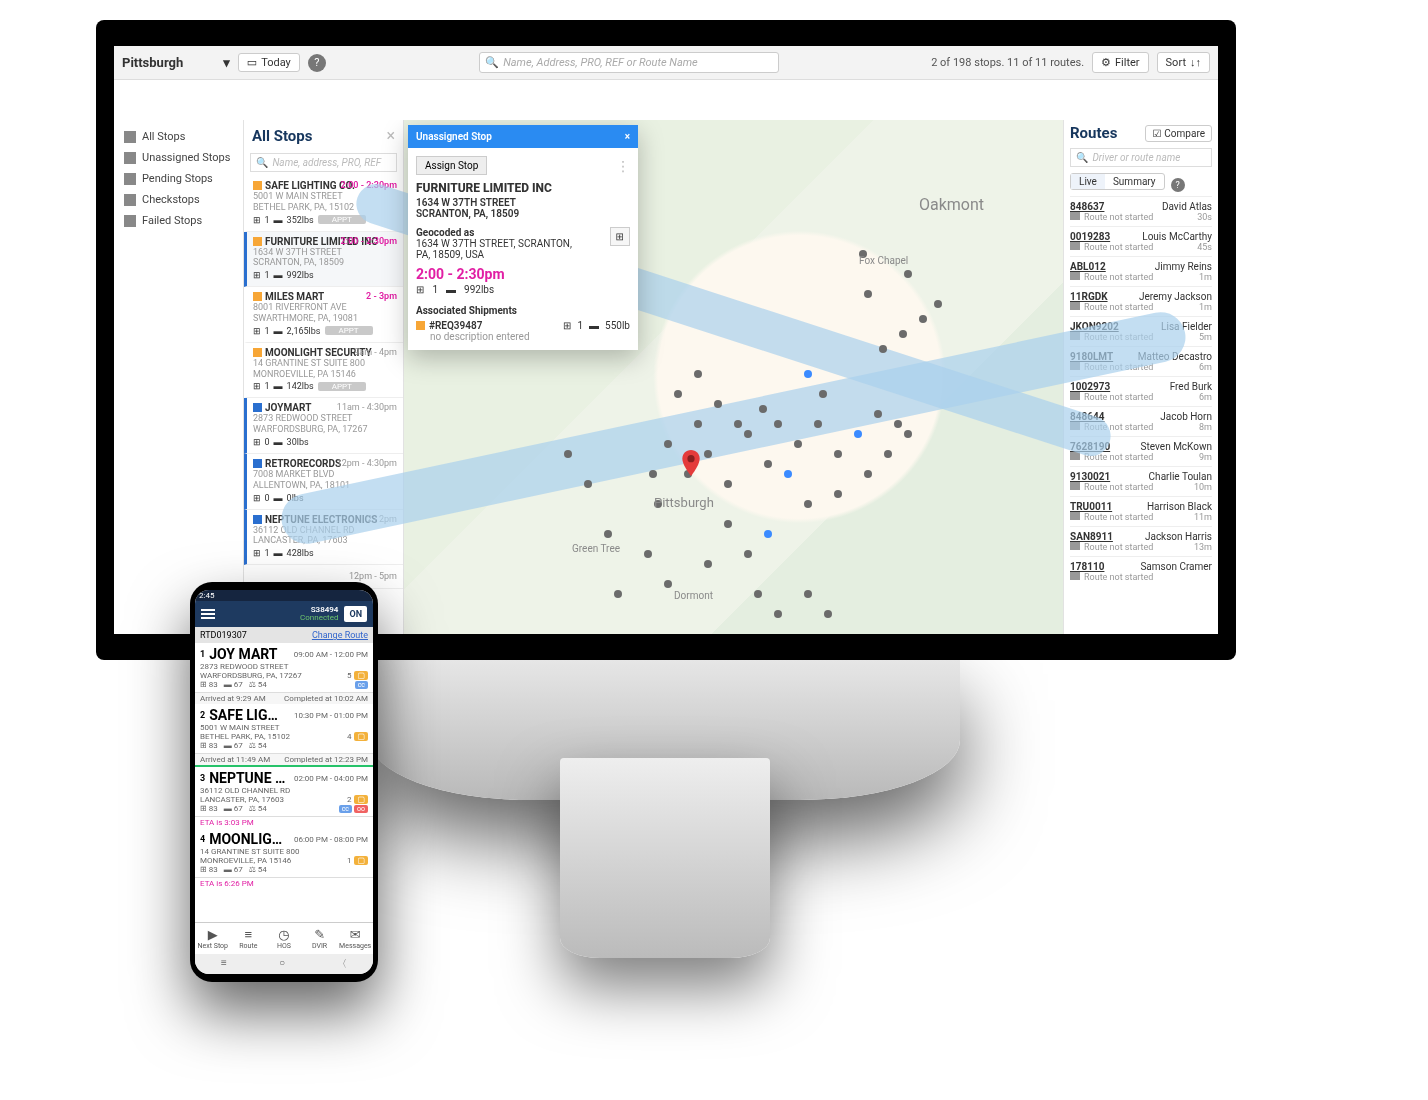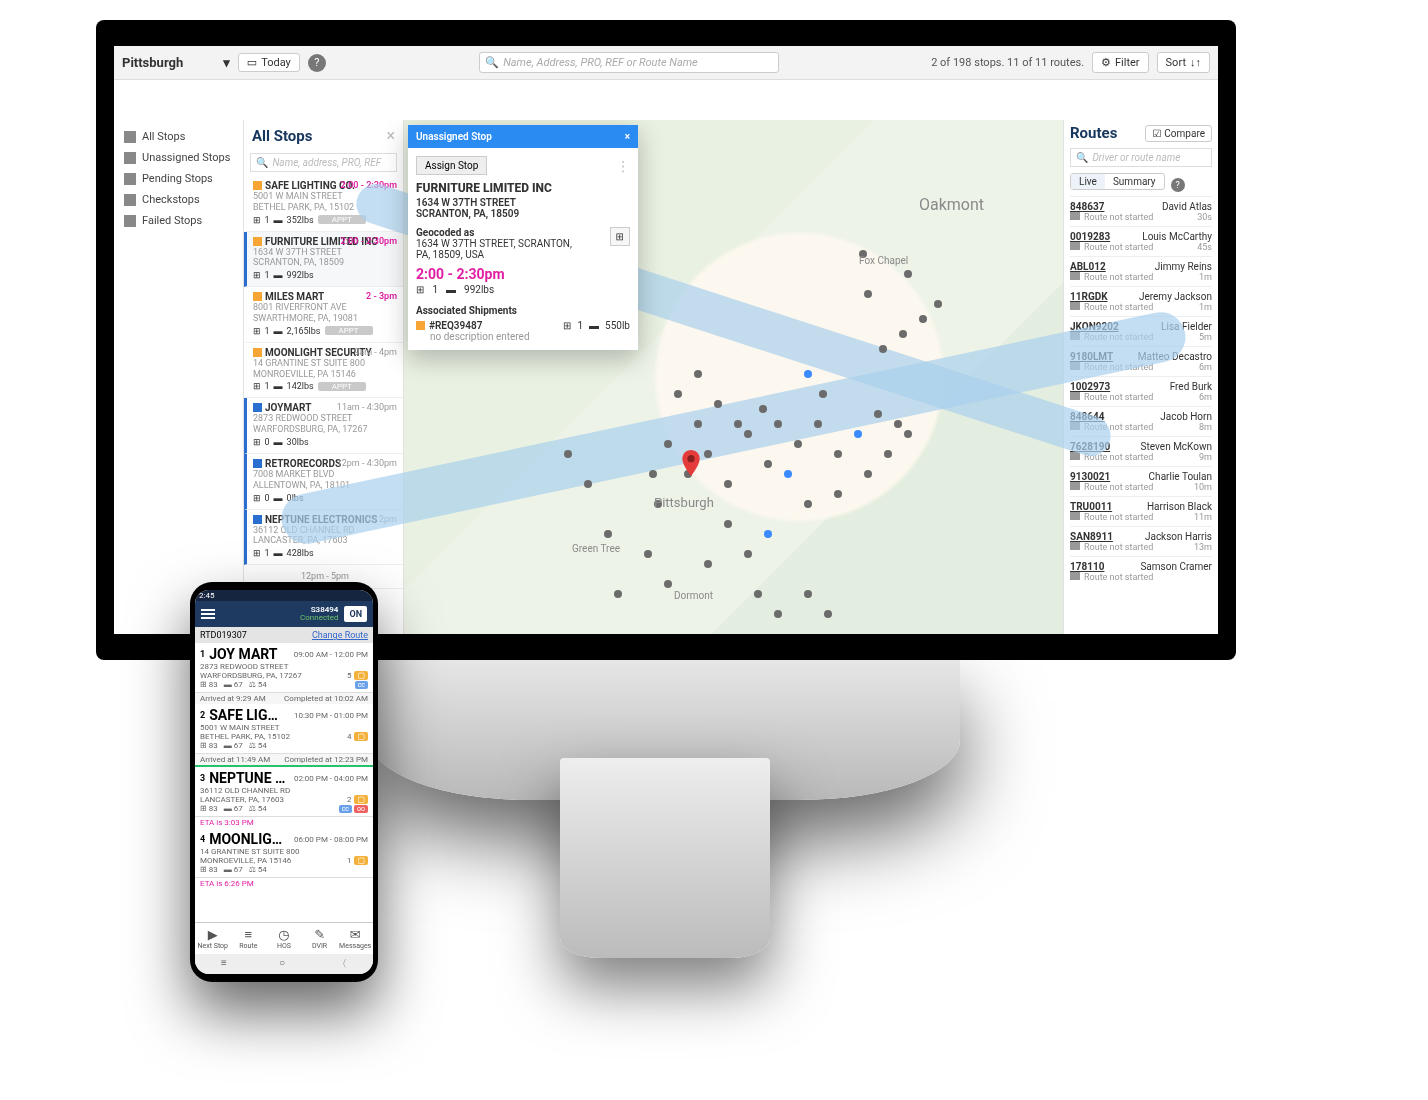--- a/index.html
+++ b/index.html
@@ -257,21 +257,21 @@
               <div class="stop-time grey">2 - 2pm</div>
               <div class="stop-name">
                 <span class="sq sq-b"></span>
                 <span>NEPTUNE ELECTRONICS</span>
               </div>
               <div class="stop-addr">36112 OLD CHANNEL RD</div>
               <div class="stop-addr">LANCASTER, PA, 17603</div>
               <div class="stop-meta"><span>⊞</span> 1 <span>▬</span> 428lbs</div>
             </div>
           </div>
-      <div class="stop-card" style="text-align:center;">
+      <div class="stop-card" style="text-align:right;">
         <span class="grey" style="font-size:9px;">12pm - 5pm</span>
       </div>
     </div>
 
     <div class="map-area">
       <div class="map-bg"></div>
       <div class="river"></div>
       <div class="river2"></div>
       <div id="map-dots">
             <div class="dot" style="left: 260px; top: 320px;"></div>

